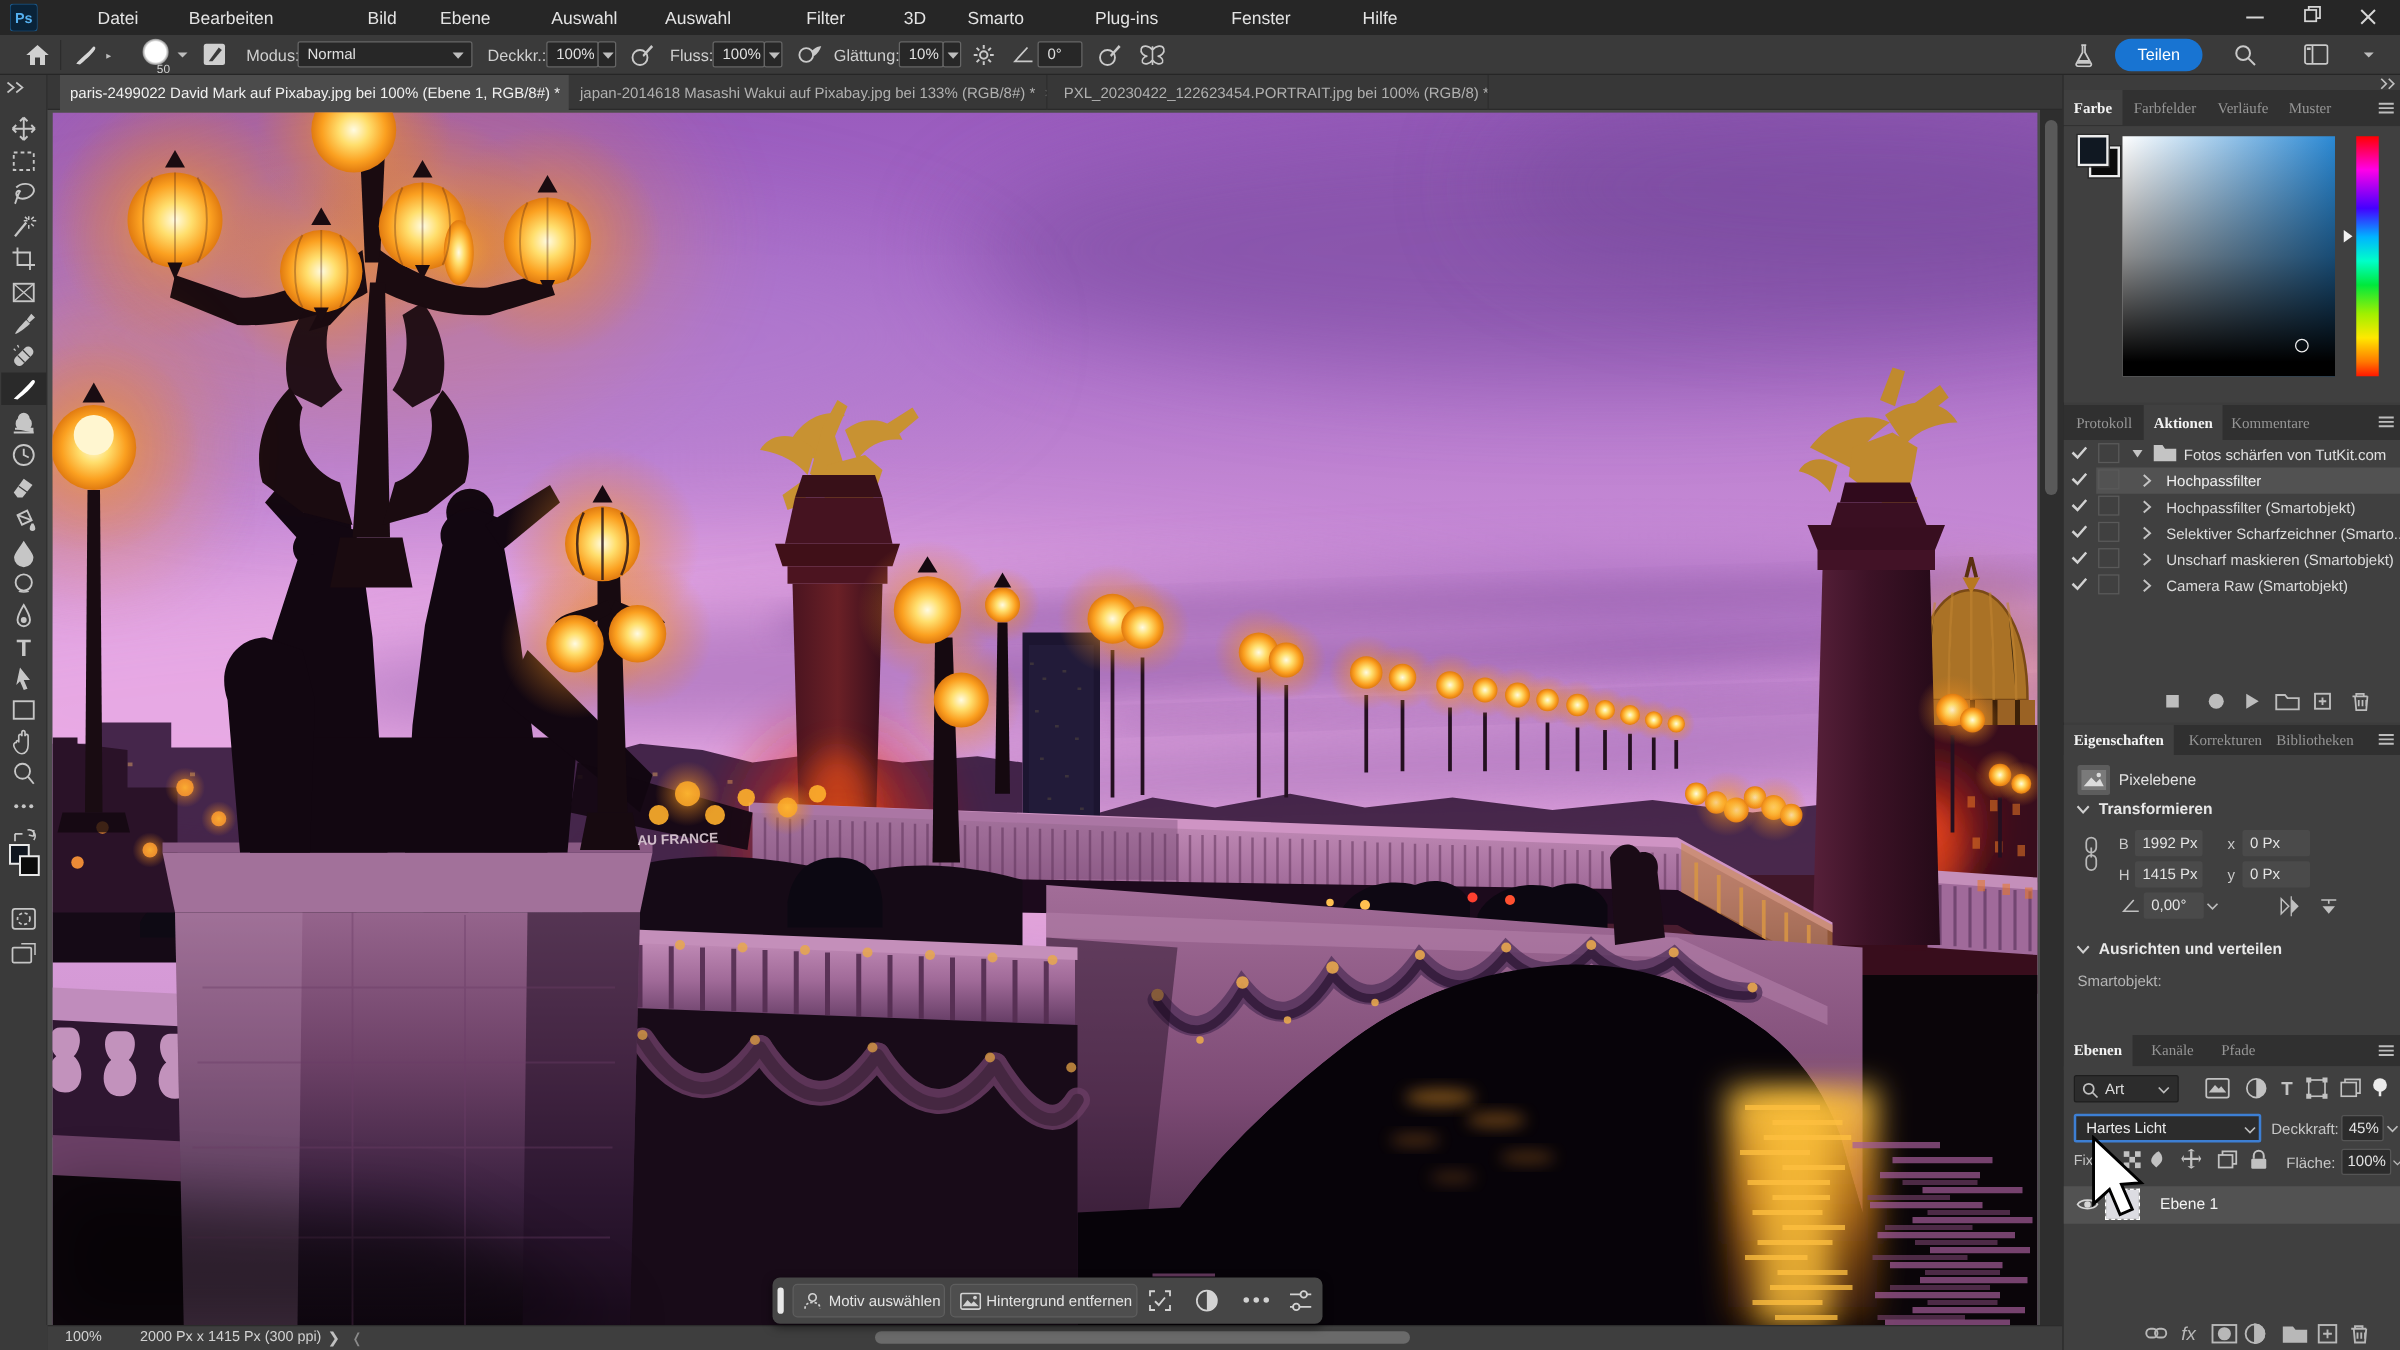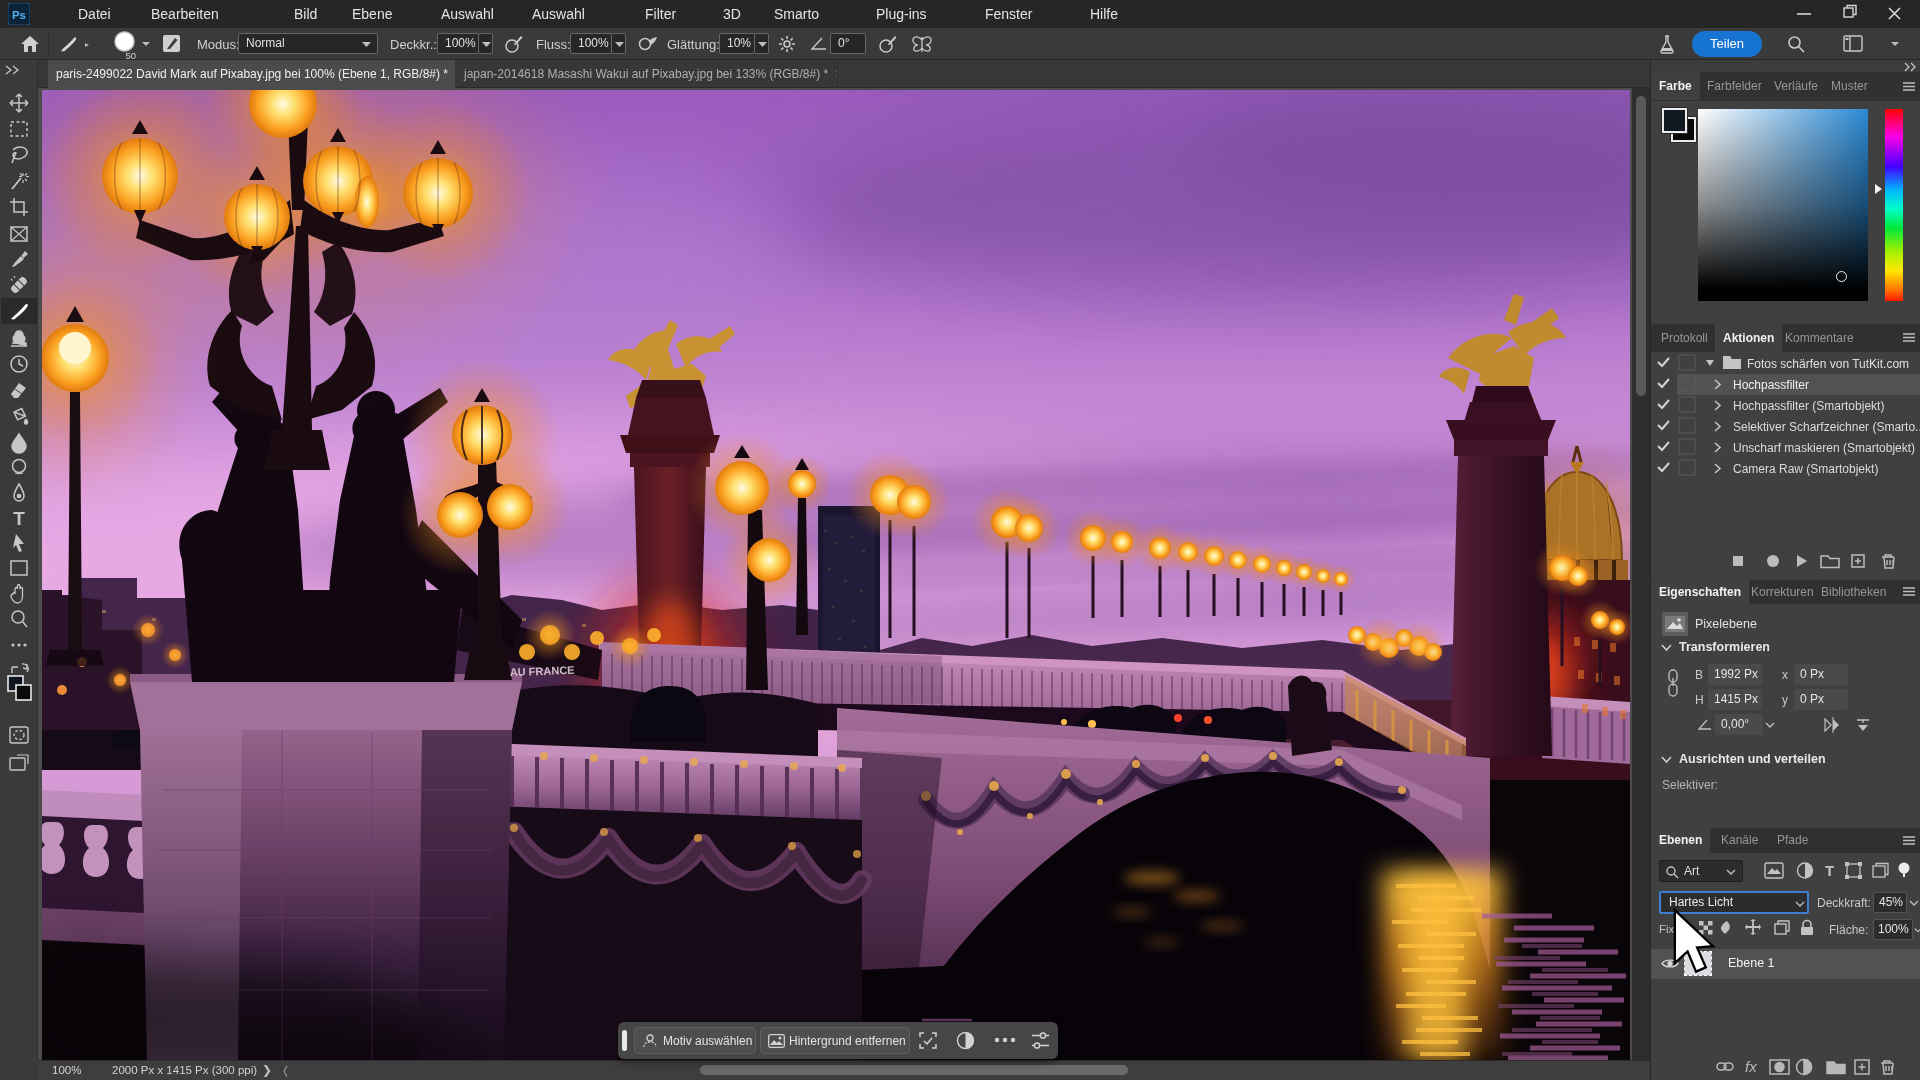--- a/index.html
+++ b/index.html
@@ -13,21 +13,21 @@
 .ofield { position:absolute; top:5px; height:21px; background:#272727; border:1px solid #666; border-radius:2px; color:#e0e0e0; font-size:12px; line-height:19px; padding-left:7px; }
 #tabbar { position:absolute; left:38px; top:60px; width:1612px; height:28px; background:#373737; border-bottom:1px solid #2a2a2a; }
 .tab { position:absolute; top:0; height:28px; font-size:12px; line-height:28px; white-space:nowrap; overflow:hidden; }
 #toolbar { position:absolute; left:0; top:60px; width:38px; height:1020px; background:#3a3a3a; border-right:1px solid #2e2e2e; }
 #canvas { position:absolute; left:38px; top:88px; width:1594px; height:972px; background:#4c4c4c; }
 #vscroll { position:absolute; left:1632px; top:88px; width:18px; height:972px; background:#2e2e2e; }
 #vthumb { position:absolute; left:4px; top:8px; width:10px; height:300px; background:#595959; border-radius:5px; }
 #statusbar { position:absolute; left:38px; top:1060px; width:1612px; height:20px; background:#3e3e3e; border-top:1px solid #2b2b2b; }
 #statusleft { position:absolute; left:0; top:1060px; width:38px; height:20px; background:#3a3a3a; }
 #dock { position:absolute; left:1650px; top:60px; width:270px; height:1020px; background:#3c3c3c; border-left:1px solid #272727; }
-.ptabs { position:absolute; left:0; width:270px; height:28px; background:#313131; }
+.ptabs { position:absolute; left:0; width:270px; height:28px; background:#313131;font-family:Liberation Serif, serif; }
 .ptab { position:absolute; top:0; height:28px; font-size:12px; line-height:28px; color:#969696; padding:0 8px; }
 .ptab.on { background:#404040; color:#f2f2f2; }
 .pbody { position:absolute; left:0; width:270px; background:#404040; }
 svg text { font-family:"Liberation Sans", sans-serif; }
 #dock span, .abs span, .tab, .mitem, .olab { white-space:nowrap; }
 </style>
 </head>
 <body>
 
 <div id="menubar">
@@ -138,20 +138,21 @@
     <rect x="2.5" y="3" width="3" height="2" fill="#c9c9c9"></rect>
   </svg>
   <svg class="abs" style="left:1890px;top:12px" width="10" height="8" viewBox="0 0 10 8">
       <path d="M1 2 l4 4 4-4z" fill="#bdbdbd"></path>
     </svg>
 </div>
 
 <div id="tabbar">
   <div class="tab" style="left:10px;width:407px;background:#4b4b4b;color:#f0f0f0;padding-left:8px">paris-2499022  David Mark auf Pixabay.jpg bei 100% (Ebene 1, RGB/8#) * <span style="color:#bdbdbd;padding-left:6px">×</span></div>
   <div class="tab" style="left:418px;width:382px;color:#b0b0b0;padding-left:8px;border-right:1px solid #2e2e2e">japan-2014618 Masashi Wakui auf Pixabay.jpg bei 133% (RGB/8#) * <span style="padding-left:4px">×</span></div>
+  <div class="tab" style="left:801px;width:352px;color:#b0b0b0;padding-left:12px;border-right:1px solid #2e2e2e">PXL_20230422_122623454.PORTRAIT.jpg bei 100% (RGB/8) * </div>
 </div>
 
 <div id="toolbar">
 <svg width="38" height="1020" viewBox="0 0 38 1020">
   <g stroke="#c6c6c6" fill="none" stroke-width="1.5">
     <path d="M6 6 l5 4 -5 4 M13 6 l5 4 -5 4" stroke-width="1.3"></path>
 
     <g transform="translate(19,43)">
           <path d="M0 -9 V9 M-9 0 H9 M0 -9 l-3 3 M0 -9 l3 3 M0 9 l-3 -3 M0 9 l3 -3 M-9 0 l3 -3 M-9 0 l3 3 M9 0 l-3 -3 M9 0 l-3 3"></path>
         </g>
@@ -938,21 +939,21 @@
       <path d="M2 3 l6 6 -6 6 z" fill="none" stroke="#c0c0c0" stroke-width="1.2"></path>
       <path d="M16 9 l-6 -6 v12 z" fill="#c0c0c0"></path>
         <path d="M10 1 v16" stroke="#c0c0c0"></path>
       <path d="M34 4 h12 M40 4 v3" stroke="#c0c0c0" stroke-width="1.3"></path>
         <path d="M35 9 l5 6 5 -6 z" fill="#c0c0c0"></path>
     </svg>
     <svg class="abs" style="left:10px;top:152px" width="11" height="8" viewBox="0 0 11 8">
         <path d="M1 1 l4.5 5 4.5 -5" stroke="#cfcfcf" stroke-width="1.6" fill="none"></path>
       </svg>
     <span class="abs" style="left:28px;top:148px;font-size:12.5px;font-weight:bold;color:#e8e8e8">Ausrichten und verteilen</span>
-    <span class="abs" style="left:11px;top:174px;font-size:12px;color:#b4b4b4">Selektiver:</span>
+    <span class="abs" style="left:11px;top:174px;font-size:12px;color:#b4b4b4">Smartobjekt:</span>
   </div>
 
   <div class="ptabs" style="top:768px;height:25px;background:#303030">
     <div class="ptab on" style="left:0;line-height:25px;font-weight:bold">Ebenen</div>
     <div class="ptab" style="left:62px;line-height:25px">Kanäle</div>
     <div class="ptab" style="left:118px;line-height:25px">Pfade</div>
     <svg class="abs" style="left:251px;top:7px" width="14" height="12" viewBox="0 0 14 12">
         <path d="M1 2 h12 M1 5.5 h12 M1 9 h12" stroke="#bdbdbd" stroke-width="1.5"></path>
       </svg>
   </div>

